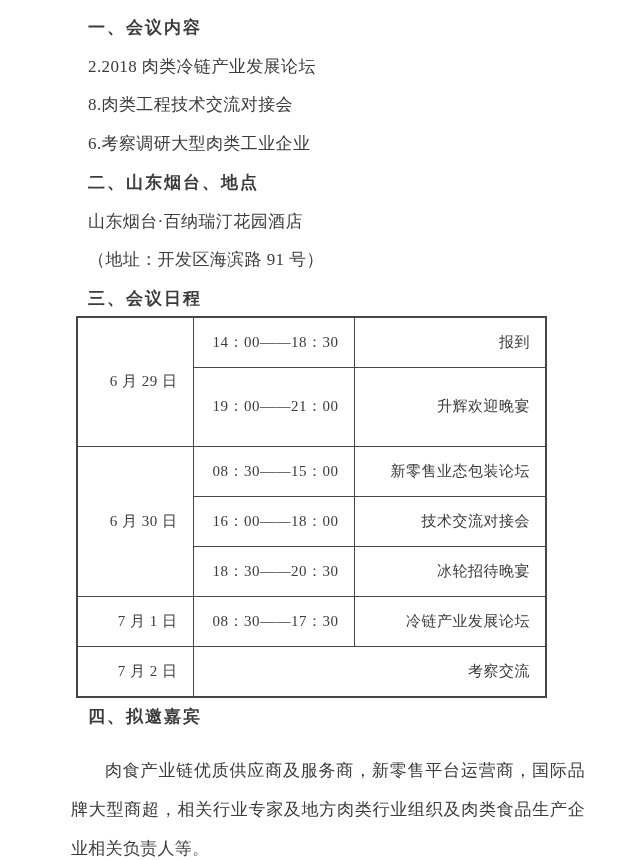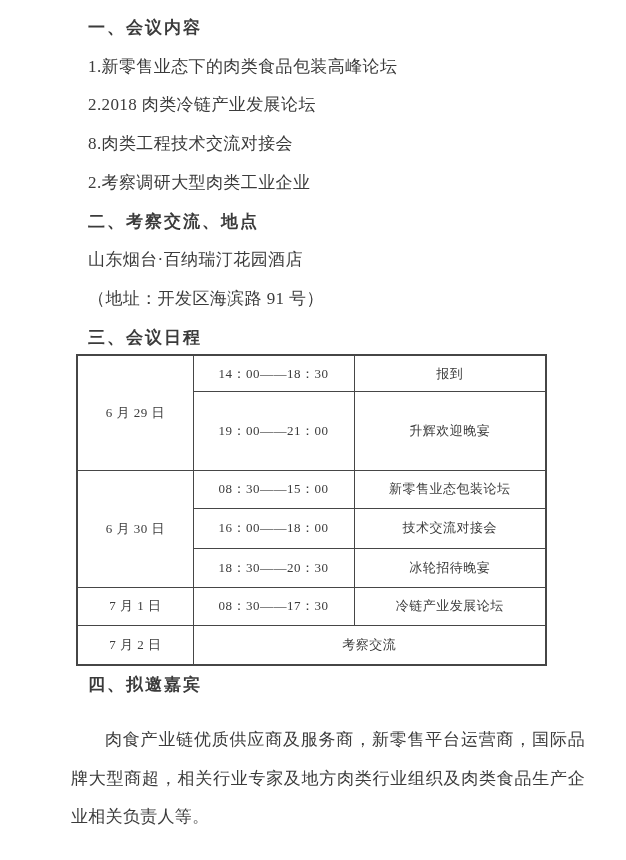--- a/index.html
+++ b/index.html
@@ -41,25 +41,25 @@
   table.schedule {
     border-collapse: collapse;
     table-layout: fixed;
     width: 469px;
     margin-left: 21px;
     margin-top: -3px;
     border: 2px solid #464646;
   }
   table.schedule td {
     border: 1px solid #464646;
-    text-align: center;
+    text-align: right;
     vertical-align: middle;
-    font-size: 13px;
+    font-size: 15px;
     letter-spacing: 0.5px;
-    padding: 8px;
+    padding: 15px;
     overflow: hidden;
   }
   tr.r1 { height: 36px; }
   tr.r2 { height: 79px; }
   tr.r3 { height: 38px; }
   tr.r4 { height: 40px; }
   tr.r5 { height: 39px; }
   tr.r6 { height: 38px; }
   tr.r7 { height: 40px; }
   .para {
@@ -71,26 +71,25 @@
     text-indent: 34px;
     width: 514px;
   }
 </style>
 </head>
 <body>
 
 <div class="page">
 
   <p class="heading indent">一、会议内容</p>
-  <p class="line indent">1.新零售业态下的肉类食品包装高峰论坛</p>
   <p class="line indent">2.2018 肉类冷链产业发展论坛</p>
   <p class="line indent">8.肉类工程技术交流对接会</p>
-  <p class="line indent">2.考察调研大型肉类工业企业</p>
+  <p class="line indent">6.考察调研大型肉类工业企业</p>
 
-  <p class="heading indent">二、考察交流、地点</p>
+  <p class="heading indent">二、山东烟台、地点</p>
   <p class="line indent">山东烟台·百纳瑞汀花园酒店</p>
   <p class="line indent">（地址：开发区海滨路 91 号）</p>
 
   <p class="heading indent">三、会议日程</p>
 
   <table class="schedule">
     <colgroup>
       <col style="width:116px">
       <col style="width:161px">
       <col style="width:192px">

